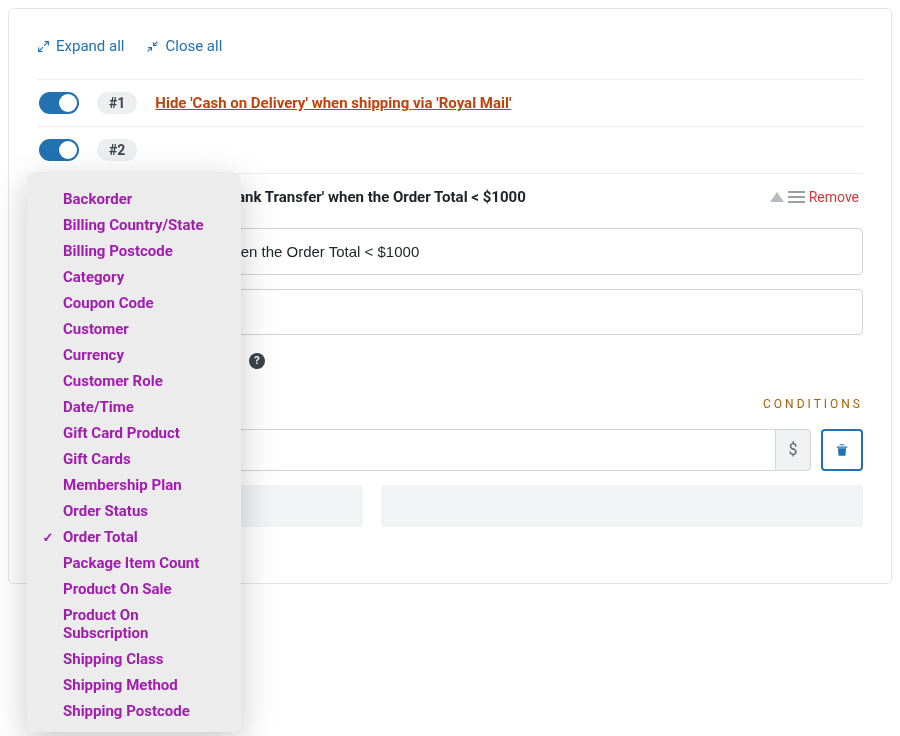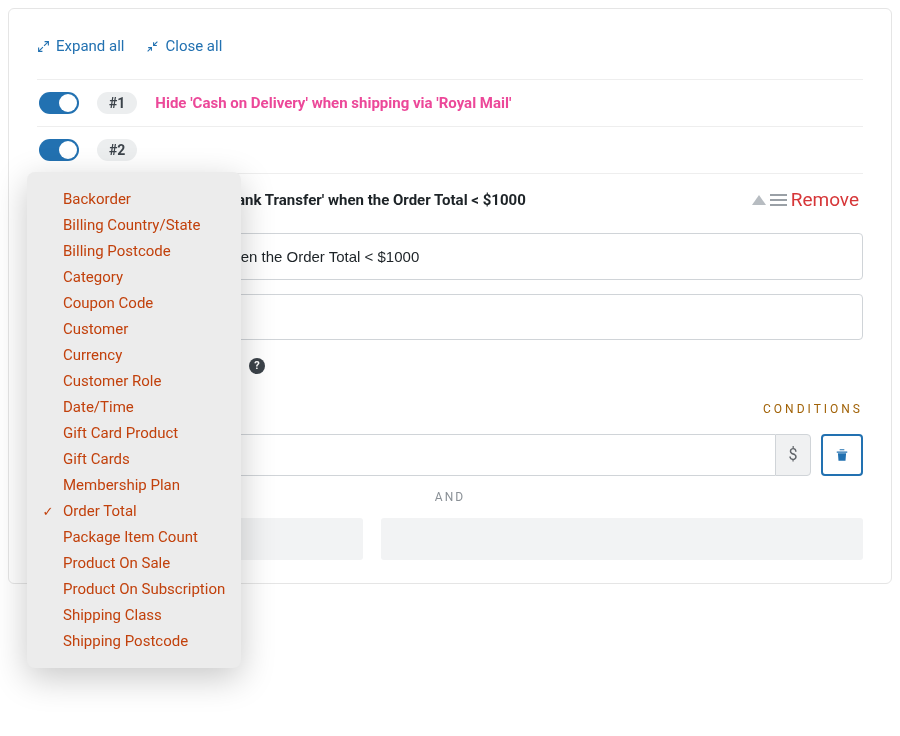--- a/index.html
+++ b/index.html
@@ -6,33 +6,33 @@
   html,body{width:900px;height:736px;overflow:hidden;font-family:-apple-system,BlinkMacSystemFont,"Segoe UI",Roboto,Helvetica,Arial,sans-serif;}
   body{background:#fff;padding:8px;}
   .frame{width:884px;height:576px;border:1px solid #e5e5e5;border-radius:6px;background:#fff;padding:28px 28px 0 28px;position:relative;}
   
   .expand-row{display:flex;gap:22px;margin-bottom:24px;font-size:15px;}
   .expand-btn{display:flex;align-items:center;gap:6px;color:#2271b1;cursor:pointer;}
   .expand-btn svg{width:13px;height:13px;}
   
   .rule-row{display:flex;align-items:center;gap:18px;padding:12px 2px;border-top:1px solid #eee;font-size:15px;}
   .rule-row:first-of-type{border-top:none;}
-  .rule-title{font-weight:700;color:#ec4899;}
+  .rule-title{font-weight:700;color:#c2410c;text-decoration:underline;}
   .badge-num{background:#eceeef;border-radius:14px;padding:3px 12px;font-size:14px;font-weight:700;color:#3c434a;}
   
   .toggle{width:40px;height:22px;border-radius:11px;background:#2271b1;position:relative;flex-shrink:0;cursor:pointer;}
   .toggle .knob{position:absolute;top:2px;right:2px;width:18px;height:18px;border-radius:50%;background:#fff;}
   
   .rule-open{border-top:1px solid #eee;padding-top:14px;margin-top:0;position:relative;}
   .rule-open-header{display:flex;align-items:center;justify-content:flex-end;gap:4px;margin-bottom:22px;padding-right:4px;}
   .rule-open-header .title-part{font-weight:700;font-size:15px;color:#1d2327;margin-right:auto;margin-left:200px;}
   .tri{width:0;height:0;border-left:7px solid transparent;border-right:7px solid transparent;border-bottom:10px solid #b7bcc1;cursor:pointer;}
   .hamburger{display:flex;flex-direction:column;gap:3px;cursor:pointer;}
   .hamburger span{display:block;width:17px;height:2px;background:#9aa0a6;}
-  .remove{color:#d63638;font-size:19px;cursor:pointer;}
+  .remove{color:#d63638;font-size:14px;cursor:pointer;}
   
   .text-input{width:100%;border:1px solid #d0d4d8;border-radius:4px;padding:14px 16px;font-size:15px;color:#1d2327;margin-bottom:14px;}
   
   .gateway-box{width:100%;border:1px solid #d0d4d8;border-radius:4px;padding:7px;margin-bottom:14px;}
   .gateway-chip{display:inline-flex;align-items:center;gap:8px;background:#ebebeb;border:1px solid #c9ccd0;border-radius:3px;padding:5px 10px;font-size:15px;}
   .chip-x{color:#6c7075;font-size:15px;cursor:pointer;}
   
   .help-row{margin-bottom:28px;}
   .help-row .q{width:16px;height:16px;border-radius:50%;background:#3c434a;color:#fff;font-size:11px;font-weight:700;display:inline-flex;align-items:center;justify-content:center;margin-left:212px;}
   
@@ -47,21 +47,21 @@
   .trash{width:42px;border:2px solid #2271b1;border-radius:4px;display:flex;align-items:center;justify-content:center;color:#2271b1;cursor:pointer;}
   .and-sep{text-align:center;font-size:12px;letter-spacing:2px;color:#8a9096;margin:2px 0 14px 0;position:relative;}
   .skeleton-row{display:flex;gap:18px;}
   .skeleton{height:42px;background:#f2f3f4;border-radius:3px;}
   .sk1{width:326px;}
   .sk2{flex:1;}
   
   .save-btn{margin-top:28px;display:inline-flex;align-items:center;padding:10px 20px;background:#2271b1;color:#fff;font-size:15px;font-weight:600;border-radius:4px;cursor:pointer;}
   
   .dropdown{position:absolute;top:163px;left:18px;width:214px;background:#ececec;border-radius:8px;box-shadow:0 10px 34px rgba(0,0,0,0.22);padding:14px 0;z-index:50;max-height:560px;overflow:auto;}
-  .dd-item{display:flex;align-items:center;gap:8px;padding:4px 14px 4px 14px;font-size:15px;color:#c2410c;cursor:pointer;}
+  .dd-item{display:flex;align-items:center;gap:8px;padding:4px 14px 4px 14px;font-size:15px;color:#a21caf;cursor:pointer;font-weight:bold;}
   .dd-item .check{width:14px;text-align:center;font-size:13px;} 
 </style>
 </head>
 <body>
 <div class="frame">
 
 <div class="expand-row">
   <div class="expand-btn">
     <svg viewBox="0 0 24 24" fill="none" stroke="#2271b1" stroke-width="2">
           <path d="M14 3h7v7"></path>
@@ -133,21 +133,20 @@
       <input class="value-input" type="text" value="1000" style="">
       <div class="unit">$</div>
     </div>
     <div class="trash">
       <svg width="14" height="16" viewBox="0 0 24 24" fill="#2271b1">
             <path d="M3 6h18v2H3zM8 2h8v2H8zM5 9h14l-1 13H6z"></path>
           </svg>
     </div>
   </div>
 
-  <div class="and-sep">AND</div>
 
   <div class="skeleton-row">
     <div class="skeleton sk1"></div>
     <div class="skeleton sk2"></div>
   </div>
 
   <div class="save-btn">anges</div>
 </div>
 
 <div class="dropdown">
@@ -193,20 +192,24 @@
       </div>
       <div class="dd-item">
         <span class="check"></span>
         <span>Gift Cards</span>
       </div>
       <div class="dd-item">
         <span class="check"></span>
         <span>Membership Plan</span>
       </div>
       <div class="dd-item">
+        <span class="check"></span>
+        <span>Order Status</span>
+      </div>
+      <div class="dd-item">
         <span class="check">✓</span>
         <span>Order Total</span>
       </div>
       <div class="dd-item">
         <span class="check"></span>
         <span>Package Item Count</span>
       </div>
       <div class="dd-item">
         <span class="check"></span>
         <span>Product On Sale</span>
@@ -214,17 +217,21 @@
       <div class="dd-item">
         <span class="check"></span>
         <span>Product On Subscription</span>
       </div>
       <div class="dd-item">
         <span class="check"></span>
         <span>Shipping Class</span>
       </div>
       <div class="dd-item">
         <span class="check"></span>
+        <span>Shipping Method</span>
+      </div>
+      <div class="dd-item">
+        <span class="check"></span>
         <span>Shipping Postcode</span>
       </div>
     </div>
 
 </div>
 
 </body></html>

